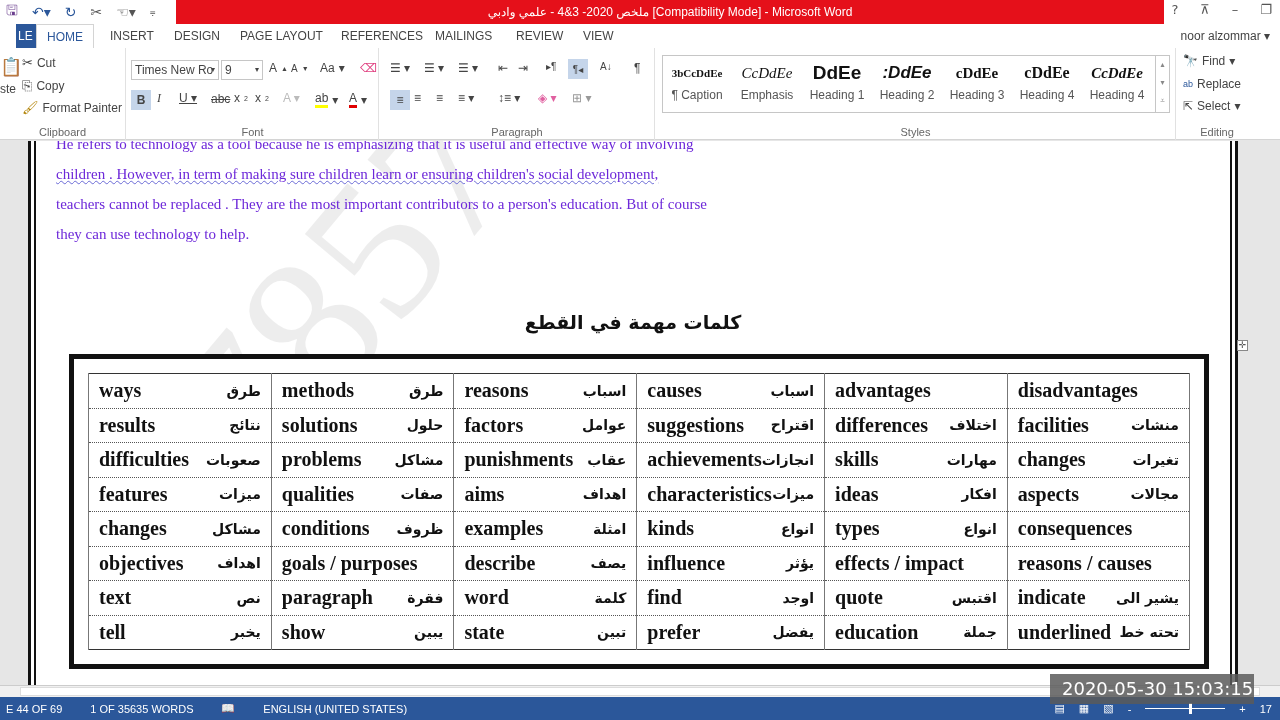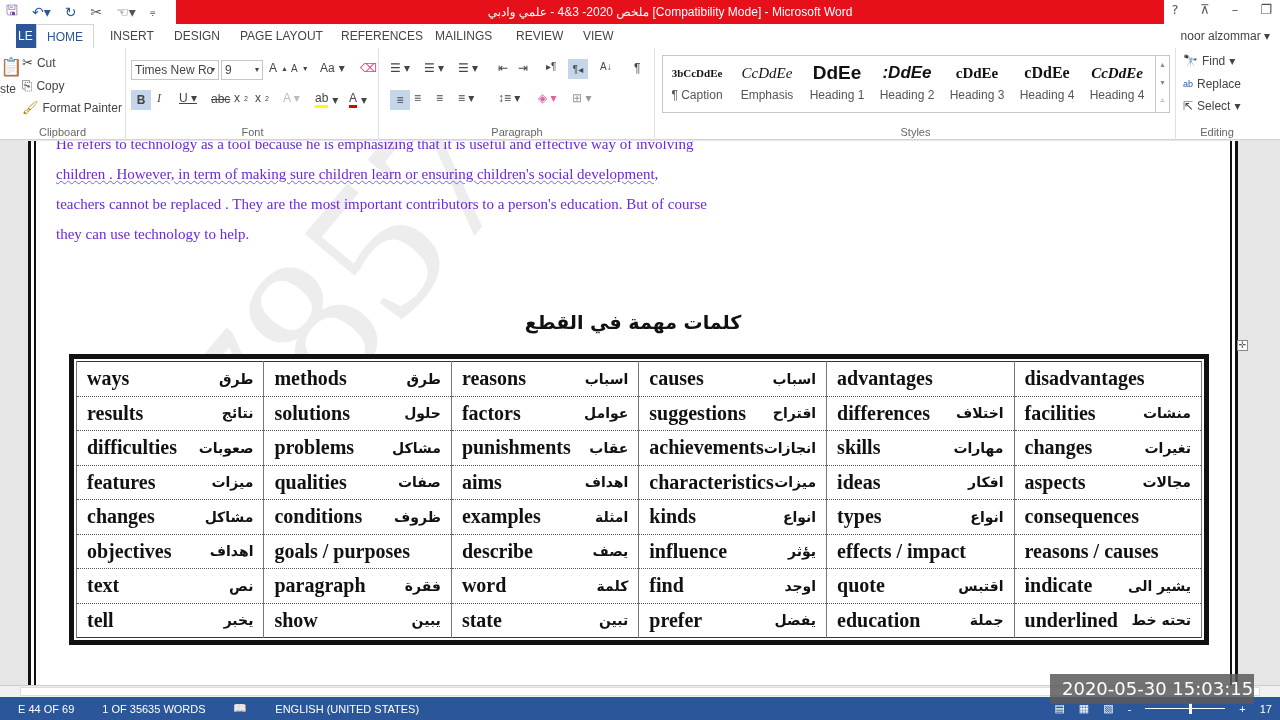--- a/index.html
+++ b/index.html
@@ -26,21 +26,21 @@
 .style-prev{height:32px;line-height:34px;color:#111;white-space:nowrap;overflow:hidden}
 .style-name{font-size:12px;color:#555}
 .doc-area{position:absolute;top:141px;left:0;width:1280px;height:544px;background:#e6e6e6;overflow:hidden}
 .page{position:absolute;left:28px;top:-10px;width:1210px;height:560px;background:#fff;border-left:3px solid #111;border-right:3px solid #111}
 .page::before{content:"";position:absolute;left:3px;top:0;width:2px;height:100%;background:#111}
 .page::after{content:"";position:absolute;right:3px;top:0;width:2px;height:100%;background:#111}
 .para-en{position:absolute;left:25px;width:1160px;font-family:"Liberation Serif",serif;font-size:15px;color:#6d28d9;line-height:30px}
 .sq{text-decoration:underline wavy #6b6bd6;text-decoration-thickness:1px}
 .para-ar{position:absolute;left:25px;width:1160px;direction:rtl;font-family:"DejaVu Sans",sans-serif;font-size:15px;color:#222;line-height:22px}
 .ar-title{position:absolute;left:0;width:100%;top:180px;text-align:center;direction:rtl;font-family:"DejaVu Sans",sans-serif;font-weight:bold;font-size:19px;color:#111}
-.vocab{position:absolute;left:38px;top:223px;width:1140px;border:5px solid #111;padding:2px;background:#fff}
+.vocab{position:absolute;left:38px;top:223px;width:1140px;border:5px solid #111;padding:14px;background:#fff}
 .vocab table{width:100%;border-collapse:collapse;border:1px solid #333}
 .vocab td{border-left:1px solid #777;border-right:1px solid #777;border-bottom:1px dotted #555;height:34.5px;padding:0 10px;font-family:"Liberation Serif",serif;font-weight:bold;font-size:20px;color:#111;width:16.66%}
 .cell{display:flex;justify-content:space-between;align-items:center}
 .cell .ar{font-family:"DejaVu Sans",sans-serif;font-size:14px;font-weight:bold;direction:rtl}
 .watermark{position:absolute;left:30px;top:80px;font-family:"Liberation Serif",serif;font-size:200px;color:rgba(0,0,0,0.07);transform:rotate(-50deg);pointer-events:none;white-space:nowrap}
 .hscroll{position:absolute;top:685px;left:0;width:1280px;height:12px;background:#f0f0f0;border-top:1px solid #ccc}
 .hscroll div{position:absolute;left:20px;top:1px;width:1240px;height:9px;background:#fff;border:1px solid #ddd}
 .statusbar{position:absolute;top:697px;left:0;width:1280px;height:23px;background:#2b579a;color:#fff;font-family:"Liberation Sans",sans-serif;font-size:11px;display:flex;align-items:center}
 .statusbar span{margin-right:28px}
 .timestamp{position:absolute;left:1050px;top:674px;width:204px;height:30px;background:rgba(90,90,90,0.85);color:#fff;font-family:"DejaVu Sans",sans-serif;font-size:18px;line-height:30px;padding-left:12px}
@@ -510,21 +510,21 @@
       </table>
     </div>
   </div>
 </div>
 
 <div class="hscroll">
     <div></div>
   </div>
 
 <div class="statusbar">
-  <span style="margin-left:18px">E 44 OF 69</span>
+  <span style="margin-left:6px">E 44 OF 69</span>
   <span>1 OF 35635 WORDS</span>
   <span>📖</span>
   <span>ENGLISH (UNITED STATES)</span>
   <div class="zoomctl">
     <span style="margin:0">▤</span>
     <span style="margin:0">▦</span>
     <span style="margin:0">▧</span>
     <span style="margin:0">-</span>
     <div class="slider">
         <i></i>

